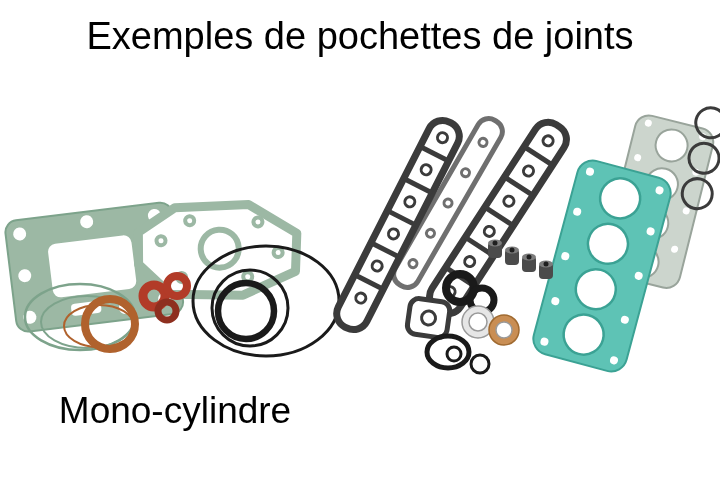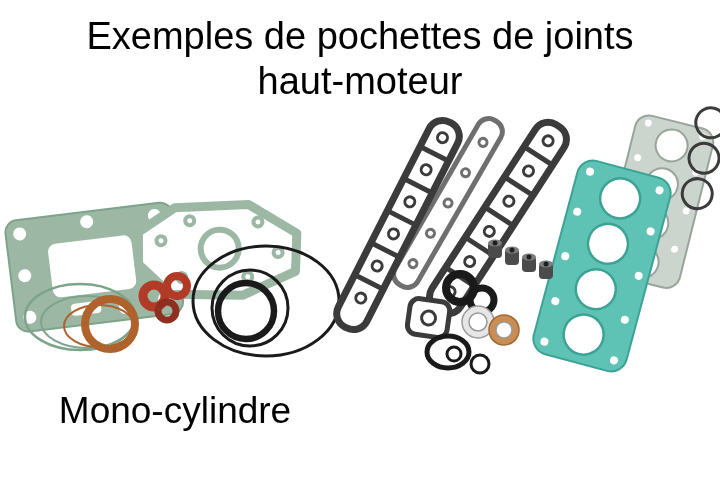--- a/index.html
+++ b/index.html
@@ -52,21 +52,20 @@
   svg .washer-inner    { fill: #ffffff; stroke: #9a9a9a; }
   svg .washer-copper   { fill: #c98e54; stroke: #a06a30; }
 </style>
 </head>
 <body>
 
 <div id="canvas">
 
   <div class="title">
     <div>Exemples de pochettes de joints</div>
-    <div>haut-moteur</div>
   </div>
 
   <svg class="figure figure-mono" viewBox="0 0 350 185" width="350" height="185" xmlns="http://www.w3.org/2000/svg">
 
     <g transform="rotate(-7 95 70)">
       <rect class="green-body" x="10" y="16" width="168" height="112" rx="12" stroke-width="2"></rect>
       <rect class="hole" x="50" y="44" width="84" height="54" rx="8"></rect>
       <rect class="hole" x="146" y="52" width="20" height="38" rx="6"></rect>
       <rect class="hole" x="66" y="106" width="30" height="12" rx="4"></rect>
       <circle class="hole" cx="24" cy="30" r="6.5"></circle>

